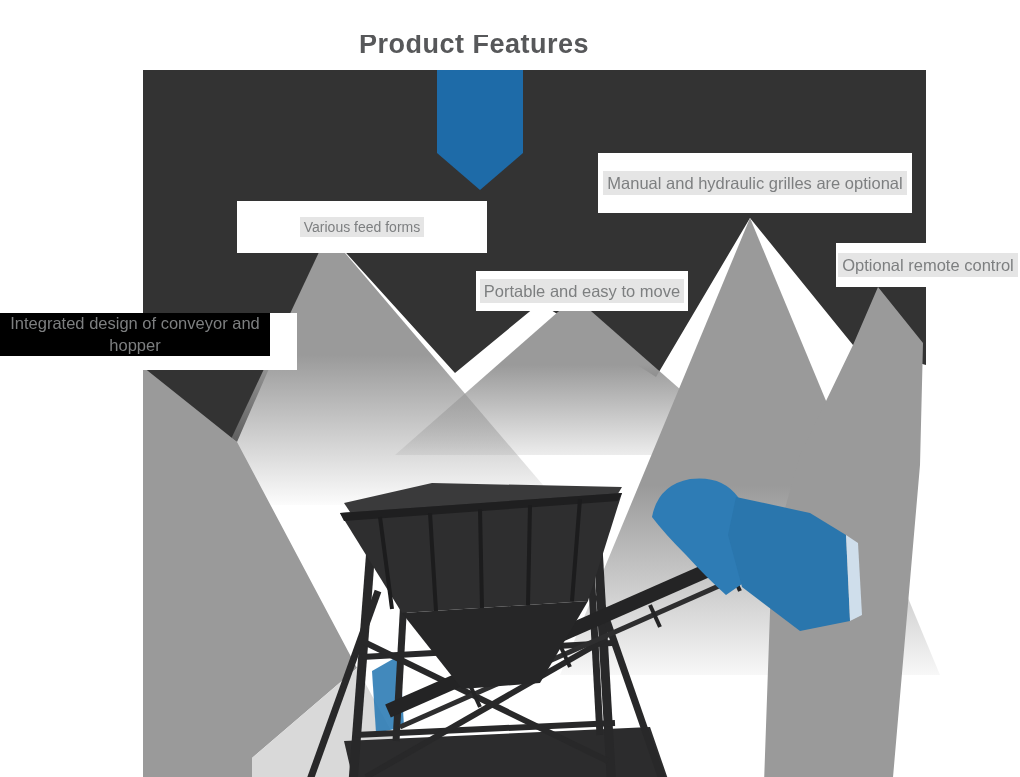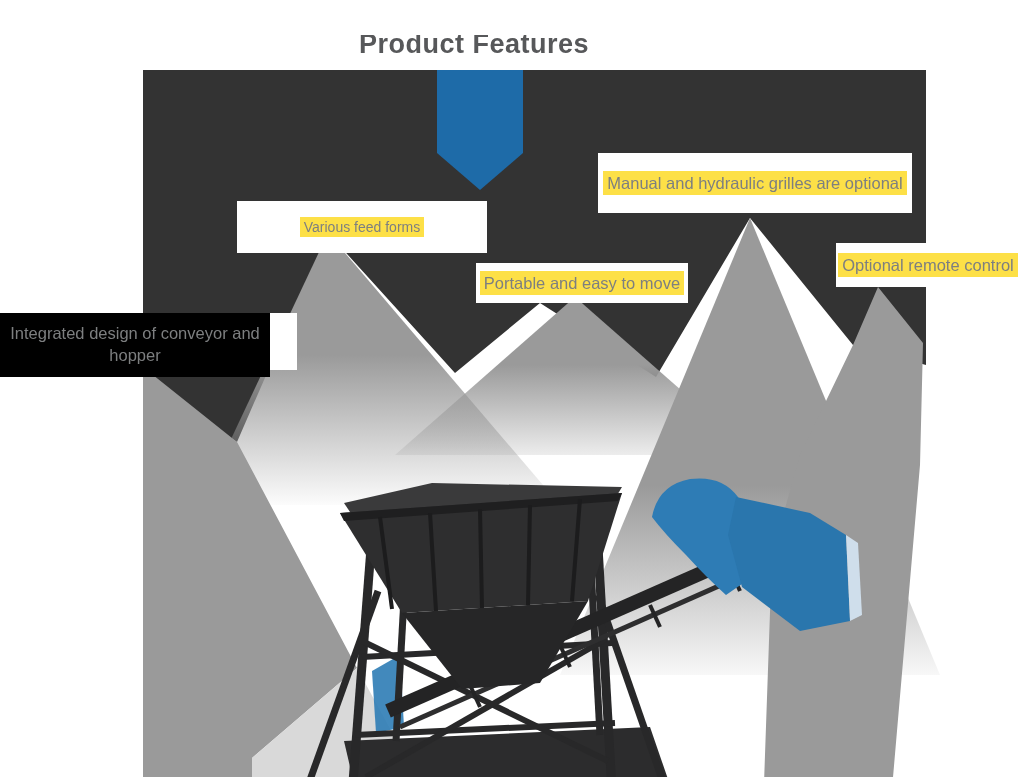--- a/index.html
+++ b/index.html
@@ -3,27 +3,27 @@
 <meta charset="utf-8">
 <style>
   html,body{margin:0;padding:0;background:#ffffff;}
   #stage{position:relative;width:1020px;height:777px;overflow:hidden;background:#fff;
          font-family:"Liberation Sans", sans-serif;margin-top:35px;}
   #scene{position:absolute;left:0;top:0;}
   .title{position:absolute;left:74px;top:-6px;width:800px;text-align:center;
          font-size:27px;font-weight:bold;color:#57585a;letter-spacing:.5px;}
   .label{position:absolute;display:flex;align-items:center;justify-content:center;
          background:#ffffff;text-align:center;font-size:16.5px;color:#7d7f80;}
-  .label .hl{background:#fde047;padding:1px 4px;line-height:1.34;}
+  .label .hl{background:#e5e5e5;padding:1px 4px;line-height:1.34;}
   .label-various{left:237px;top:166px;width:250px;height:52px;font-size:14px;}
   .label-manual{left:598px;top:118px;width:314px;height:60px;}
-  .label-portable{left:476px;top:228px;width:212px;height:40px;white-space:nowrap;}
+  .label-portable{left:476px;top:236px;width:212px;height:40px;white-space:nowrap;}
   .label-remote{left:836px;top:208px;width:184px;height:44px;white-space:nowrap;}
   .label-integrated-bg{position:absolute;left:0;top:278px;width:297px;height:57px;background:#fff;}
-  .label-integrated{position:absolute;left:0;top:278px;width:270px;height:64px;background:#000;
+  .label-integrated{position:absolute;left:0;top:278px;width:270px;height:43px;background:#000;
          display:flex;align-items:center;justify-content:center;text-align:center;
          font-size:16.5px;color:#7d7f80;line-height:1.32;}
 </style>
 </head>
 <body>
 
 <div id="stage">
 
   <svg id="scene" width="1020" height="777" viewBox="0 0 1020 777">
     <defs>

